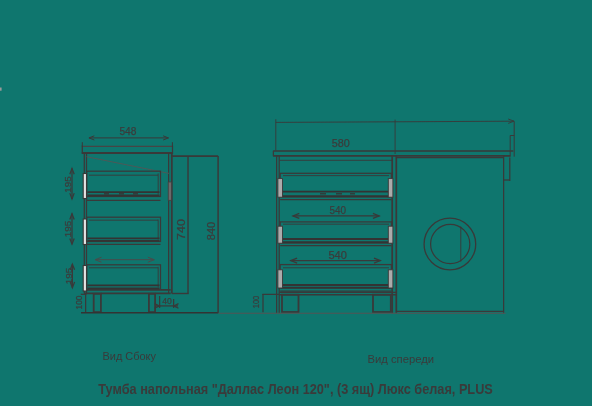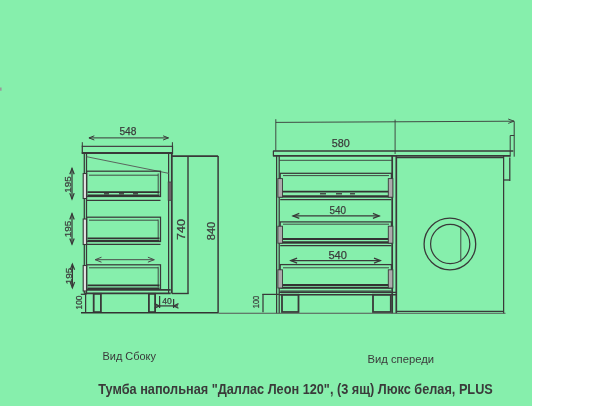--- a/index.html
+++ b/index.html
@@ -1,16 +1,16 @@
 <!DOCTYPE html>
 <html><head>
 <meta charset="utf-8">
 <style>
   html,body{margin:0;padding:0;background:#ffffff;}
-  .page{position:relative;width:532px;height:406px;background:#86efac;font-family:"Liberation Sans", sans-serif;}
+  .page{position:relative;width:592px;height:406px;background:#0f766e;font-family:"Liberation Sans", sans-serif;}
   svg{position:absolute;left:0;top:0;}
   text{font-family:"Liberation Sans", sans-serif;fill:#3a3a3a;stroke:none;}
   .dim{stroke:#3d3d3d;stroke-width:0.25;}
 </style>
 </head>
 <body>
 <div class="page">
 <svg width="600" height="406" viewBox="0 0 600 406" style="filter:blur(0.3px);">
   <g stroke="#393939" stroke-width="1.25" fill="none" stroke-linecap="butt">
 

